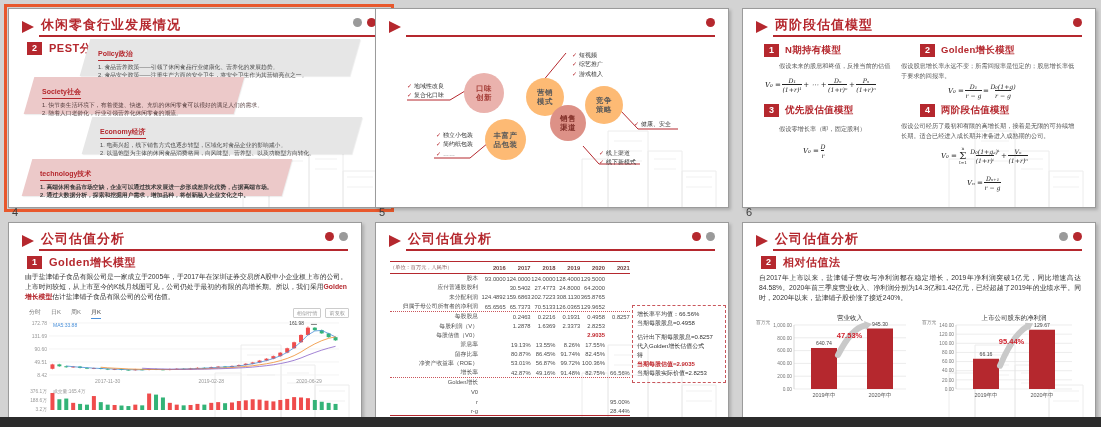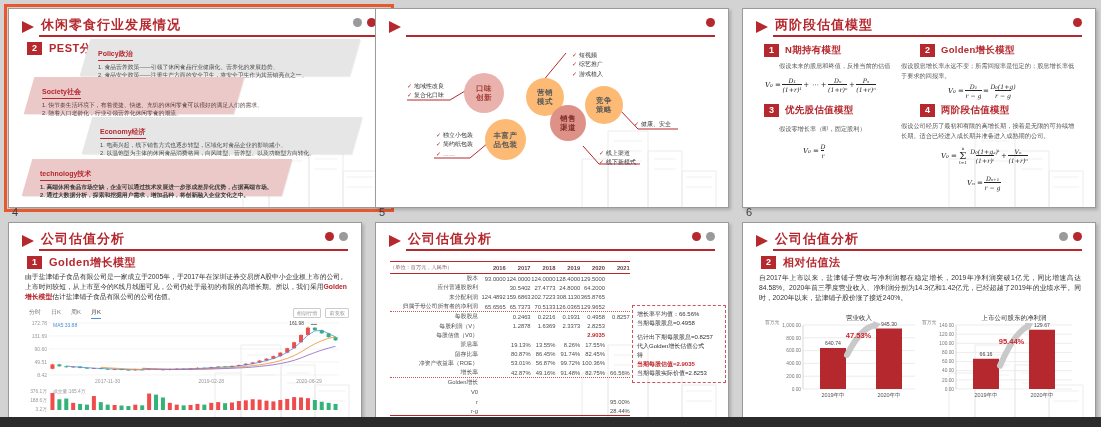--- a/index.html
+++ b/index.html
@@ -649,21 +649,21 @@
   <div class="s-rule"></div>
   <div class="dots">
       <span class="dot gray"></span>
       <span class="dot red"></span>
     </div>
   <div class="brow" style="left:18px;top:32px">
     <span class="badge">2</span>
     <span class="blabel">相对估值法</span>
   </div>
   <div class="para" style="left:16px;top:50px;width:322px">自2017年上市以来，盐津铺子营收与净利润都在稳定增长，2019年净利润突破1亿元，同比增速高达84.58%。2020年前三季度营业收入、净利润分别为14.3亿和1.42亿元，已经超越了2019年的业绩水平。同时，2020年以来，盐津铺子股价涨了接近240%。</div>
-  <div class="bchart" style="left:20px"><svg width="160" height="100">
+  <div class="bchart" style="left:11px"><svg width="160" height="100">
         <text x="96" y="9" font-size="6.5" fill="#333" text-anchor="middle">营业收入</text>
         <text x="2" y="13" font-size="4.8" fill="#777" text-anchor="start">百万元</text>
         <line x1="40" y1="78" x2="152" y2="78" stroke="#e4e4e4" stroke-width="0.7"></line>
         <text x="38" y="79.7" font-size="4.8" fill="#777" text-anchor="end">0.00</text>
         <line x1="40" y1="65.2" x2="152" y2="65.2" stroke="#e4e4e4" stroke-width="0.7"></line>
         <text x="38" y="66.9" font-size="4.8" fill="#777" text-anchor="end">200.00</text>
         <line x1="40" y1="52.4" x2="152" y2="52.4" stroke="#e4e4e4" stroke-width="0.7"></line>
         <text x="38" y="54.1" font-size="4.8" fill="#777" text-anchor="end">400.00</text>
         <line x1="40" y1="39.6" x2="152" y2="39.6" stroke="#e4e4e4" stroke-width="0.7"></line>
         <text x="38" y="41.300000000000004" font-size="4.8" fill="#777" text-anchor="end">600.00</text>

